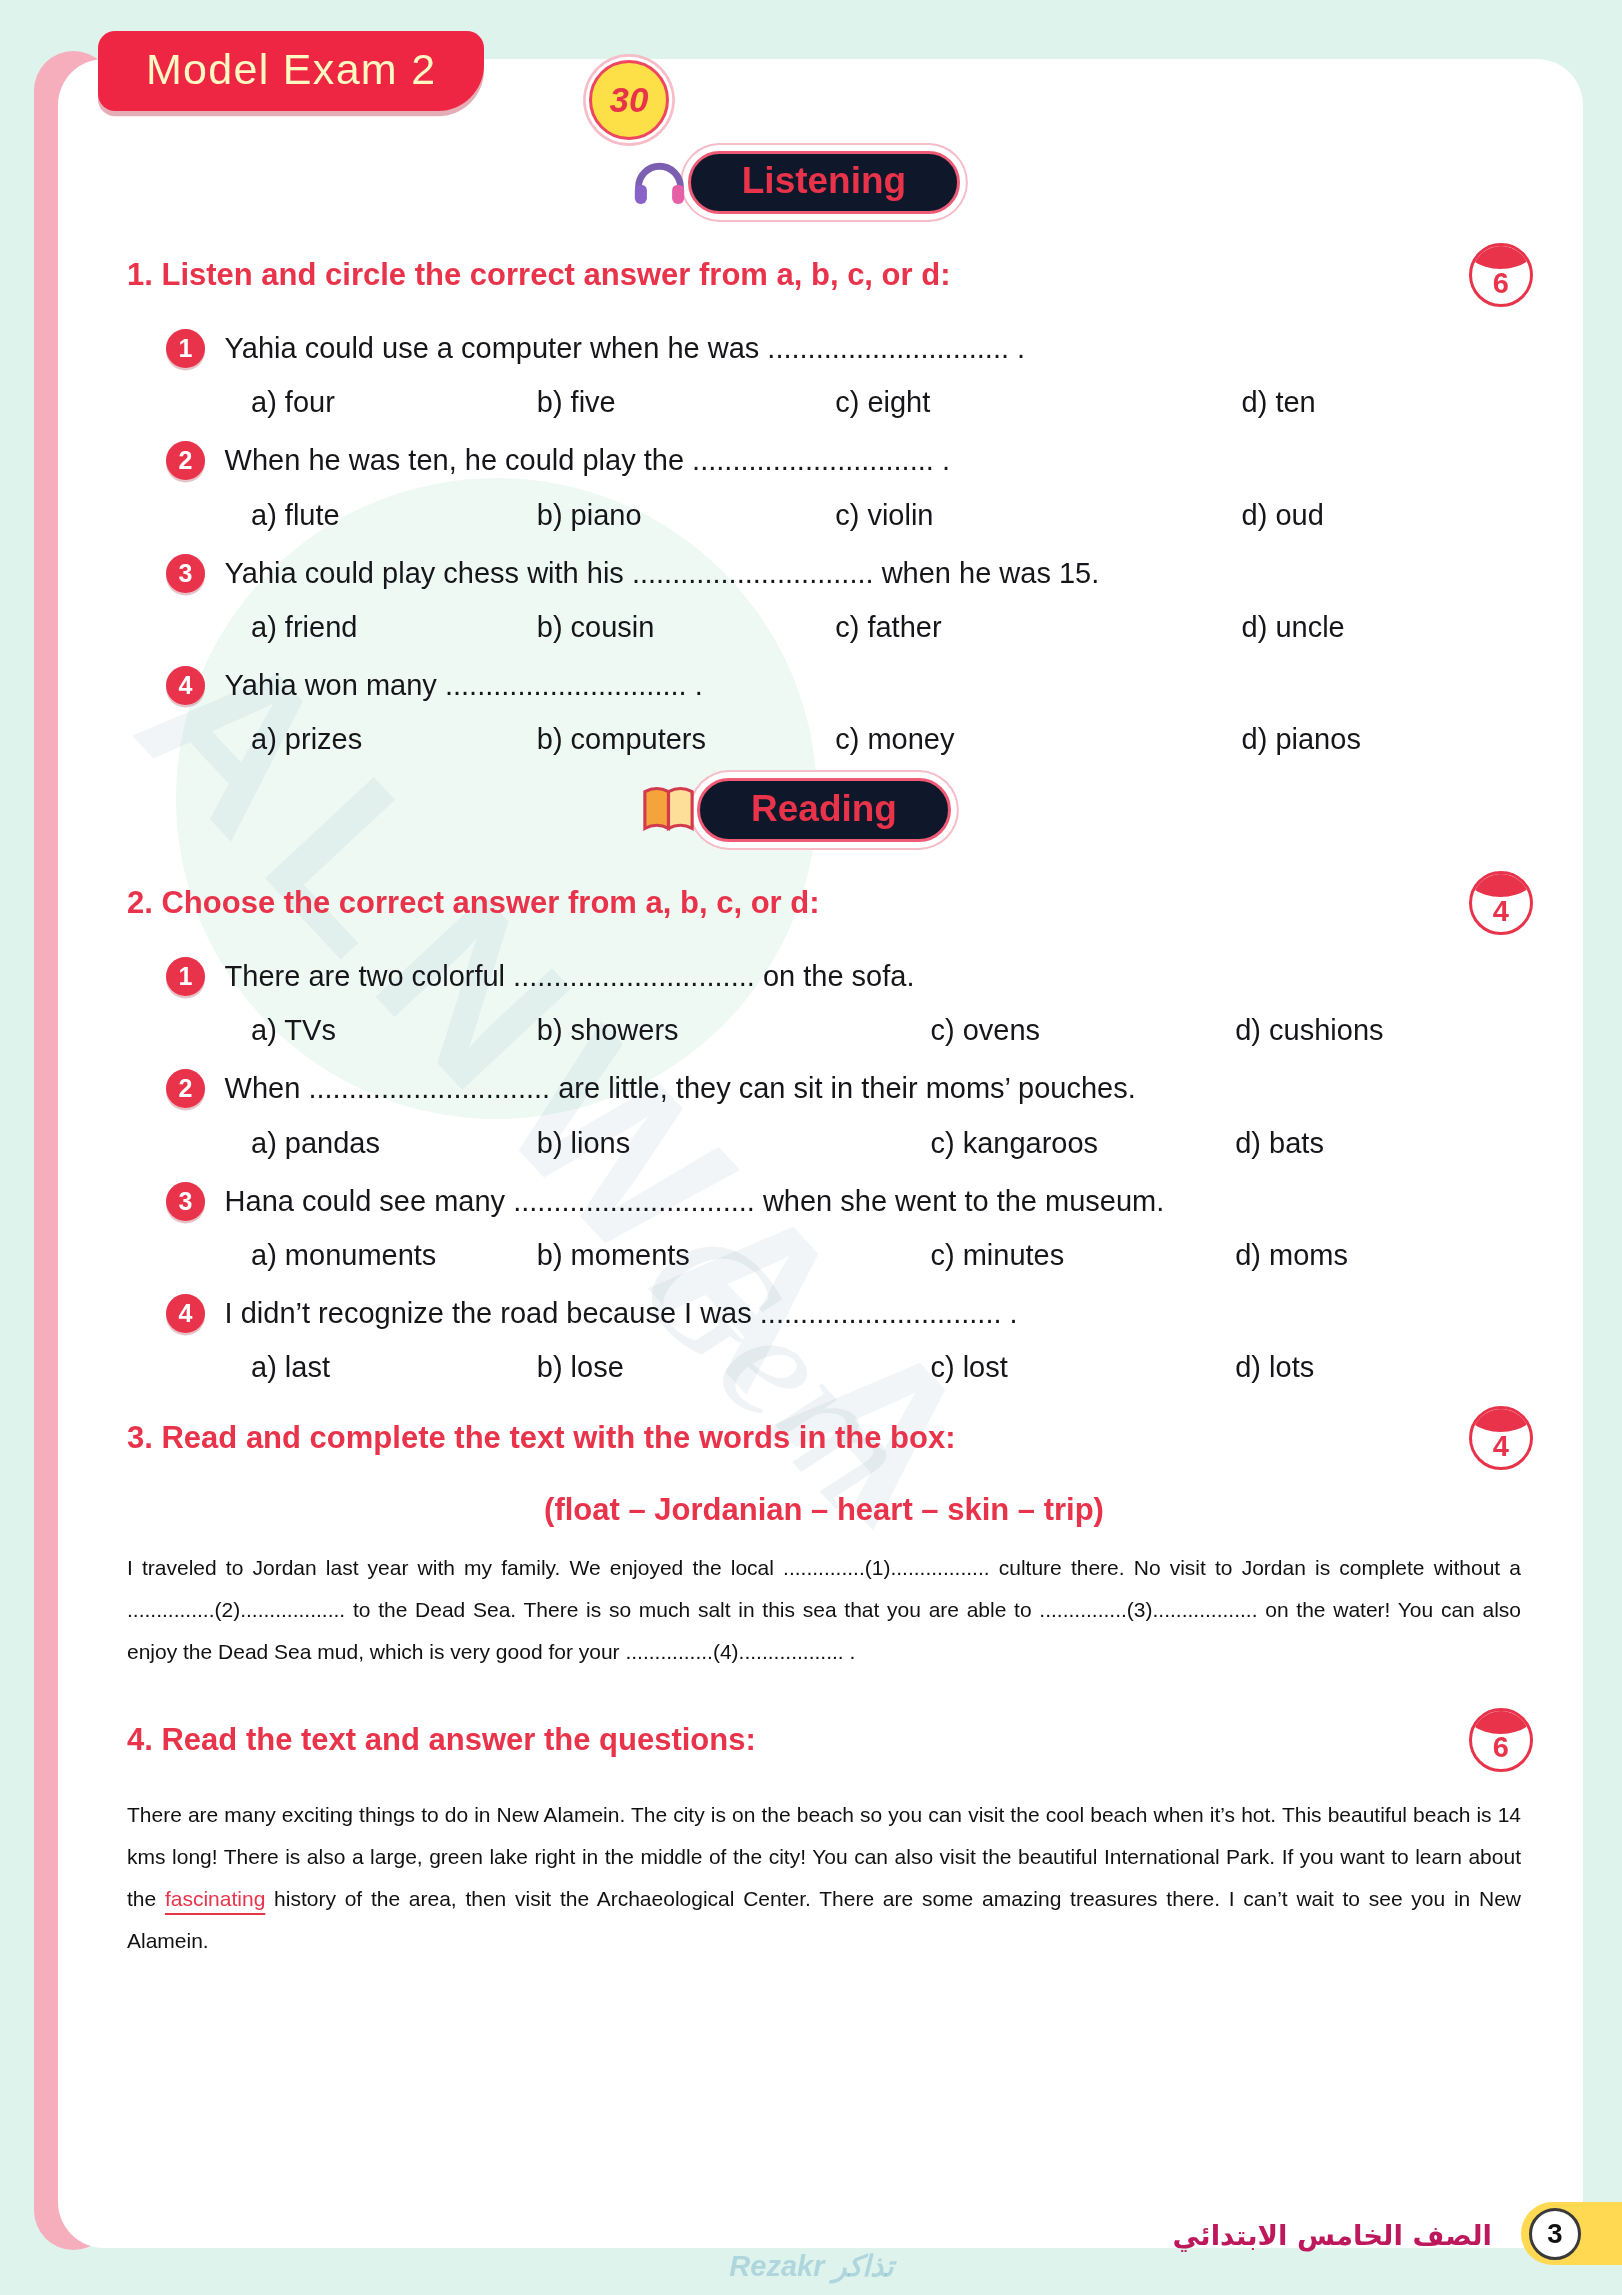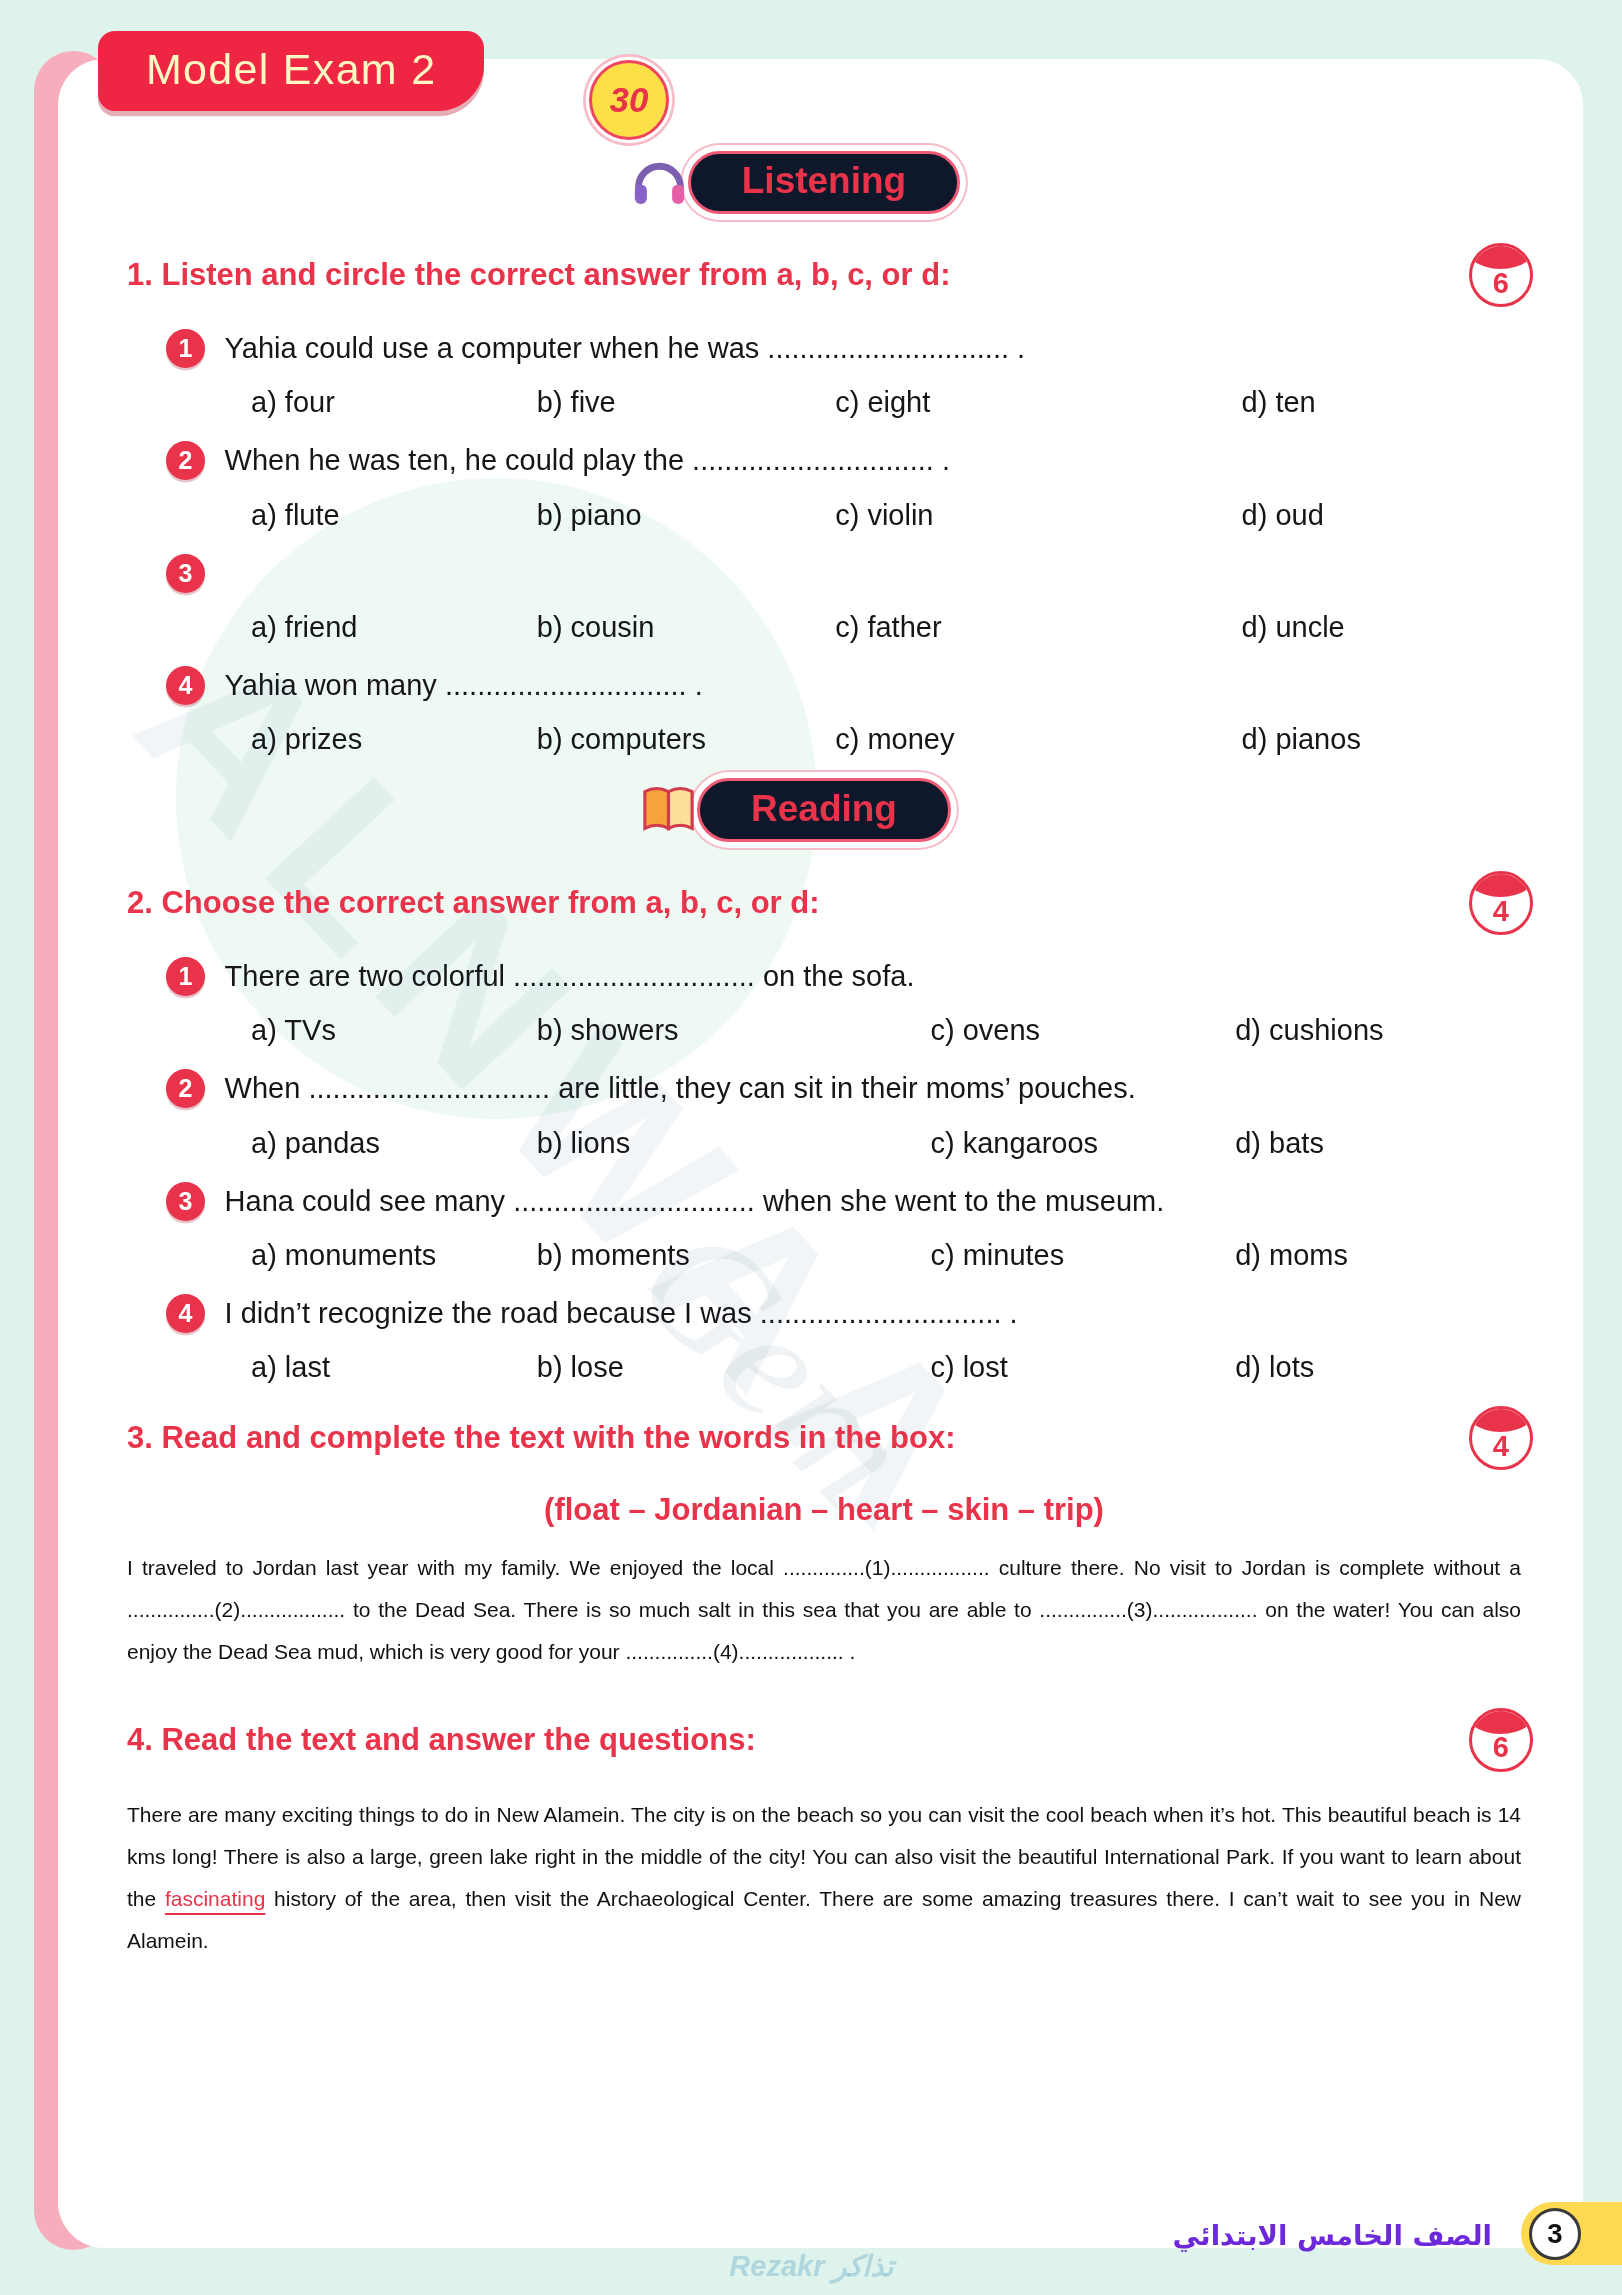--- a/index.html
+++ b/index.html
@@ -130,21 +130,21 @@
   .page-circle{
     position:absolute; right:42px; bottom:35px; z-index:5;
     width:52px; height:52px; border-radius:50%;
     background:#fff; border:3.3px solid #3a3a3a;
     display:flex; align-items:center; justify-content:center;
     font-size:27.5px; font-weight:bold; color:#111;
   }
   .grade-label{
     position:absolute; right:131px; bottom:44px; z-index:5;
     font-family:"DejaVu Sans", sans-serif;
-    font-size:27.5px; font-weight:bold; color:#6d28d9;
+    font-size:27.5px; font-weight:bold; color:#be185d;
   }
 </style>
 </head>
 <body>
 
 <div class="left-stripe"></div>
 
 <div class="card">
   <div class="wm-circle"></div>
   <div class="wm-diagonal">ALNWAA</div>
@@ -186,20 +186,21 @@
           <span class="q-text">When he was ten, he could play the .............................. .</span>
         </div>
         <div class="opt-row opt-listening">
           <span class="opt">a) flute</span>
           <span class="opt">b) piano</span>
           <span class="opt">c) violin</span>
           <span class="opt">d) oud</span>
         </div>
         <div class="q-row">
           <span class="q-num">3</span>
+          <span class="q-text">Yahia could play chess with his .............................. when he was 15.</span>
         </div>
         <div class="opt-row opt-listening">
           <span class="opt">a) friend</span>
           <span class="opt">b) cousin</span>
           <span class="opt">c) father</span>
           <span class="opt">d) uncle</span>
         </div>
         <div class="q-row">
           <span class="q-num">4</span>
           <span class="q-text">Yahia won many .............................. .</span>

